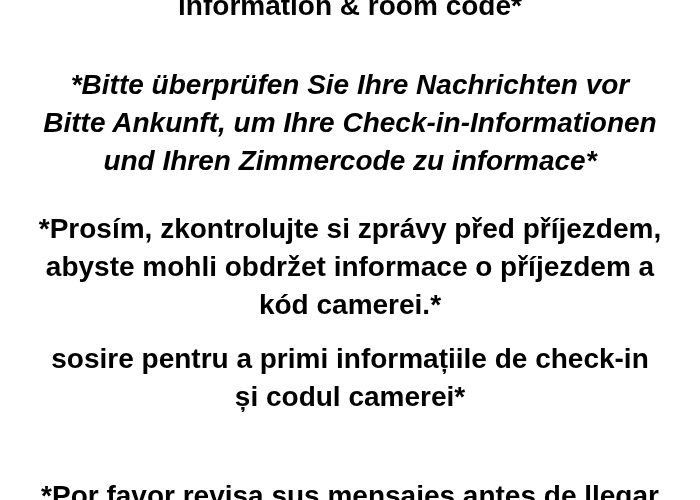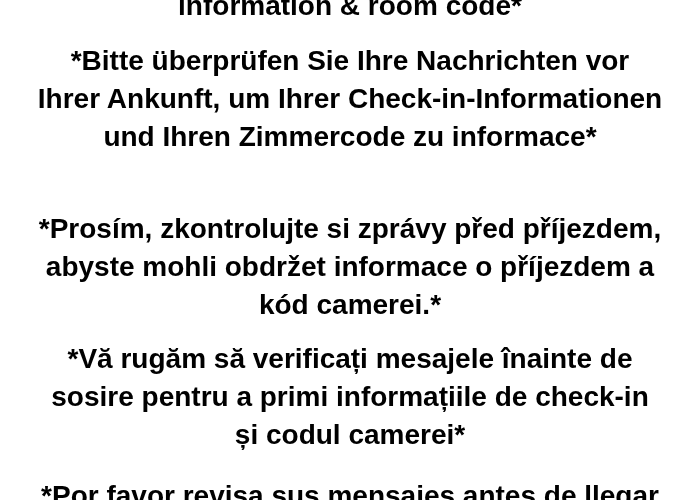--- a/index.html
+++ b/index.html
@@ -22,45 +22,44 @@
   }
   .notice-line {
     font-weight: bold;
     font-size: 28px;
     line-height: 38px;
     color: #000000;
     white-space: nowrap;
   }
   
   .p-en { top: -13px; }  
-  .p-de { top: 42px; }
+  .p-de { top: 66px; font-style: italic; }
   .p-cs { top: 210px; }
   .p-ro { top: 340px; }
   .p-es { top: 477px; }  
 </style>
 </head>
 <body>
 
 <div class="notice-paragraph p-en">
   <div class="notice-line">information &amp; room code*</div>
 </div>
 
 <div class="notice-paragraph p-de">
   <div class="notice-line">*Bitte überprüfen Sie Ihre Nachrichten vor</div>
-  <div class="notice-line">Ihrer Ankunft, um Ihrer Check-in-Informationen</div>
+  <div class="notice-line">Bitte Ankunft, um Ihre Check-in-Informationen</div>
   <div class="notice-line">und Ihren Zimmercode zu informace*</div>
 </div>
 
 <div class="notice-paragraph p-cs">
   <div class="notice-line">*Prosím, zkontrolujte si zprávy před příjezdem,</div>
   <div class="notice-line">abyste mohli obdržet informace o příjezdem a</div>
   <div class="notice-line">kód camerei.*</div>
 </div>
 
 <div class="notice-paragraph p-ro">
-  <div class="notice-line">*Vă rugăm să verificați mesajele înainte de</div>
   <div class="notice-line">sosire pentru a primi informațiile de check-in</div>
   <div class="notice-line">și codul camerei*</div>
 </div>
 
 <div class="notice-paragraph p-es">
   <div class="notice-line">*Por favor revisa sus mensajes antes de llegar</div>
 </div>
 
 </body></html>

